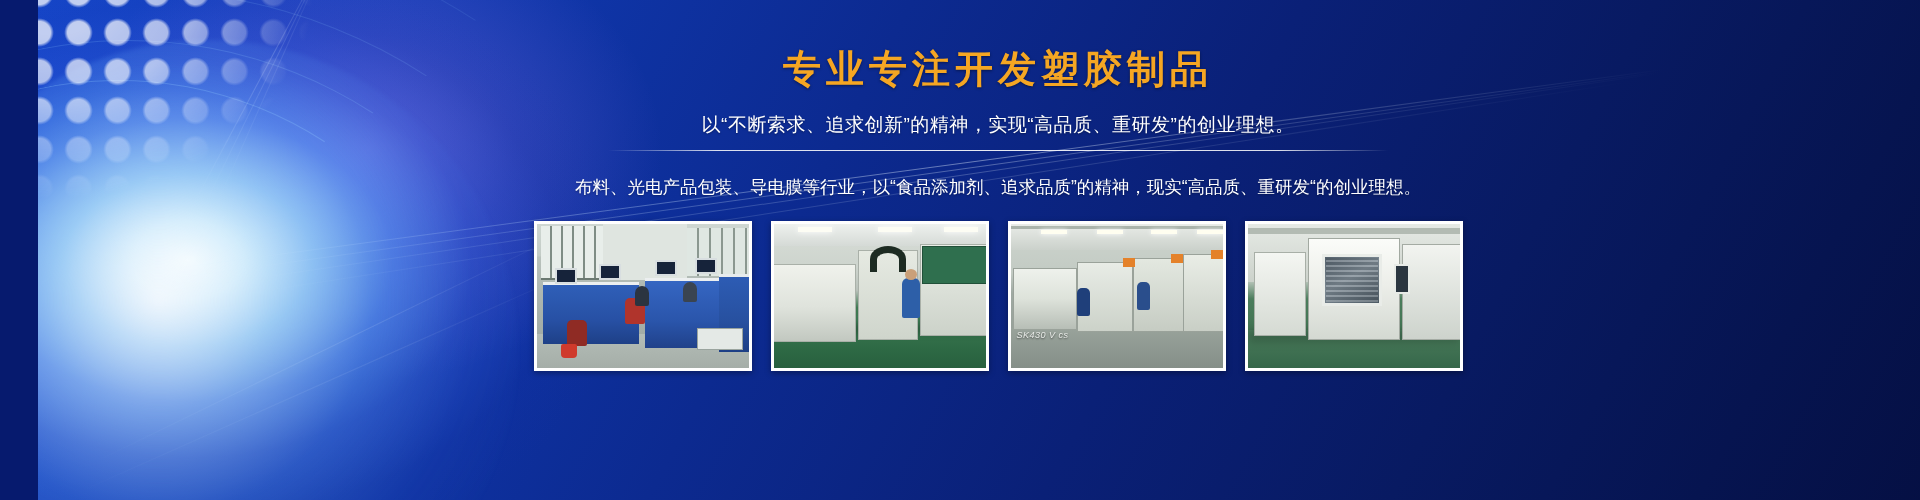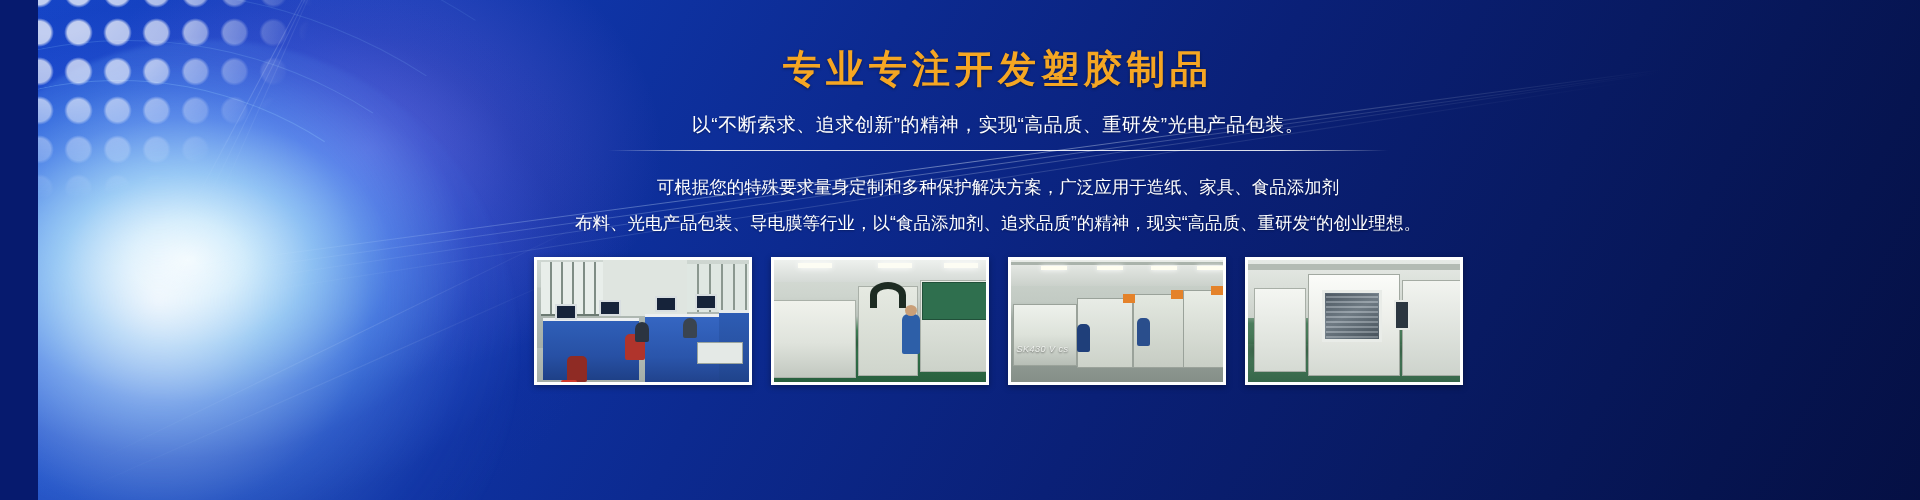--- a/index.html
+++ b/index.html
@@ -137,21 +137,21 @@
     text-shadow:0 1px 2px rgba(0,0,0,0.32);
   }
 
   
   .photos{
     margin-top:16px;
     display:flex;
     gap:19px;
   }
   .photo{
-    width:218px; height:128px;
+    width:218px; height:150px;
     border:3px solid #ffffff;
     overflow:hidden;
     position:relative;
     background:#2a3a46;
     box-shadow:0 2px 6px rgba(0,0,0,0.35);
     font-style:italic;
   }
   .photo .inner{ position:absolute; inset:0; }
 
   
@@ -263,26 +263,25 @@
     <div class="streak s6"></div>
     <div class="streak s7"></div>
     <div class="streak s8"></div>
     <div class="streak s9"></div>
   </div>
 
   <div class="content">
 
     <div class="headline">专业专注开发塑胶制品</div>
 
-    <div class="subline">以“不断索求、追求创新”的精神，实现“高品质、重研发”光电产品包装。</div>
+    <div class="subline">以“不断索求、追求创新”的精神，实现“高品质、重研发”的创业理想。</div>
 
     <div class="divider"></div>
 
     <div class="desc">
-      <div>可根据您的特殊要求量身定制和多种保护解决方案，广泛应用于造纸、家具、食品添加剂</div>
       <div>布料、光电产品包装、导电膜等行业，以“食品添加剂、追求品质”的精神，现实“高品质、重研发“的创业理想。</div>
     </div>
 
     <div class="photos">
 
       <div class="photo p1">
         <div class="inner">
           <div class="wall"></div>
           <div class="win"></div>
           <div class="win2"></div>

